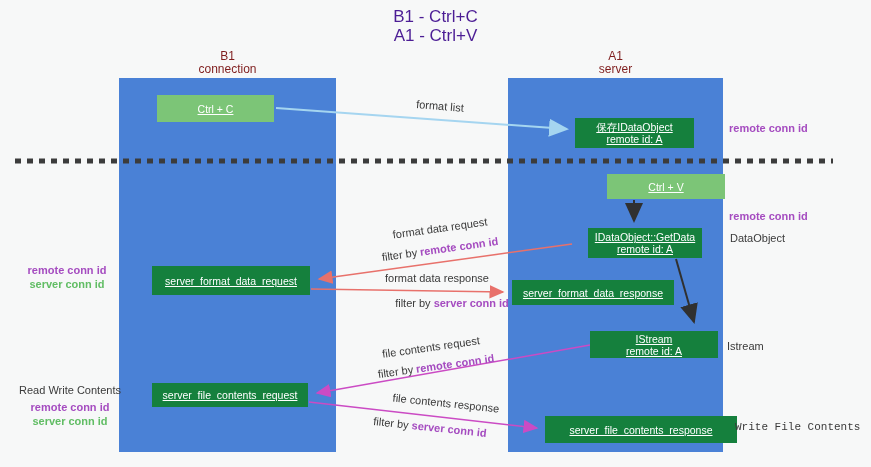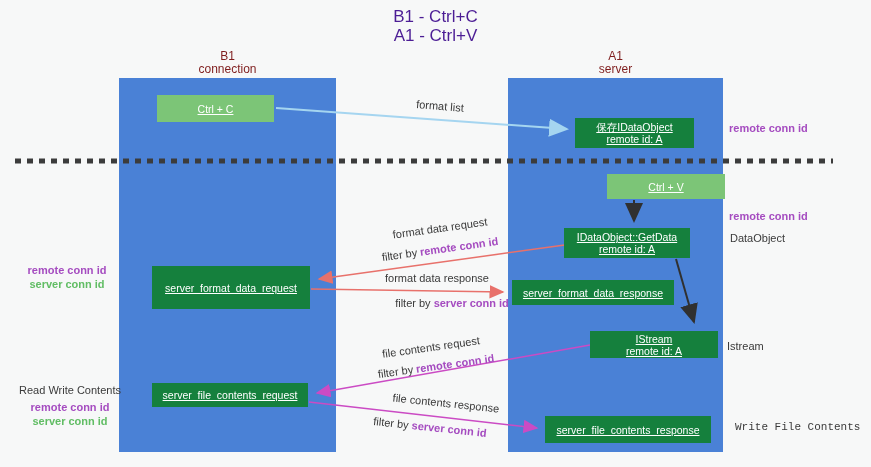--- a/index.html
+++ b/index.html
@@ -91,43 +91,43 @@
 
   <div class="box orange" style="left:575px;top:118px;width:119px;height:30px;">
     <span>保存IDataObject</span>
     <span>remote id: A</span>
   </div>
 
   <div class="box green" style="left:575px;top:174px;width:118px;height:25px;margin-left:32px;">
     <span>Ctrl + V</span>
   </div>
 
-  <div class="box orange" style="left:564px;top:228px;width:126px;height:30px;">
+  <div class="box orange" style="left:588px;top:228px;width:114px;height:30px;">
     <span>IDataObject::GetData</span>
     <span>remote id: A</span>
   </div>
 
-  <div class="box orange" style="left:152px;top:266px;width:158px;height:43px;">
+  <div class="box orange" style="left:152px;top:266px;width:158px;height:29px;">
     <span>server_format_data_request</span>
   </div>
 
   <div class="box orange" style="left:512px;top:280px;width:162px;height:25px;">
     <span>server_format_data_response</span>
   </div>
 
   <div class="box orange" style="left:590px;top:331px;width:128px;height:27px;">
     <span>IStream</span>
     <span>remote id: A</span>
   </div>
 
   <div class="box orange" style="left:152px;top:383px;width:156px;height:24px;justify-content:center;">
     <span>server_file_contents_request</span>
   </div>
 
-  <div class="box orange" style="left:545px;top:416px;width:166px;height:27px;">
+  <div class="box orange" style="left:545px;top:416px;width:192px;height:27px;">
     <span>server_file_contents_response</span>
   </div>
 
   <div class="albl ctr" style="left:440px;top:106px;transform:translate(-50%,-50%) rotate(4.5deg);">format list</div>
 
   <div class="albl ctr" style="left:440px;top:228px;transform:translate(-50%,-50%) rotate(-8deg);">format data request</div>
   <div class="albl ctr filter" style="left:440px;top:249px;transform:translate(-50%,-50%) rotate(-8deg);">
     <span>filter by</span><b class="purple">remote conn id</b>
   </div>
 

